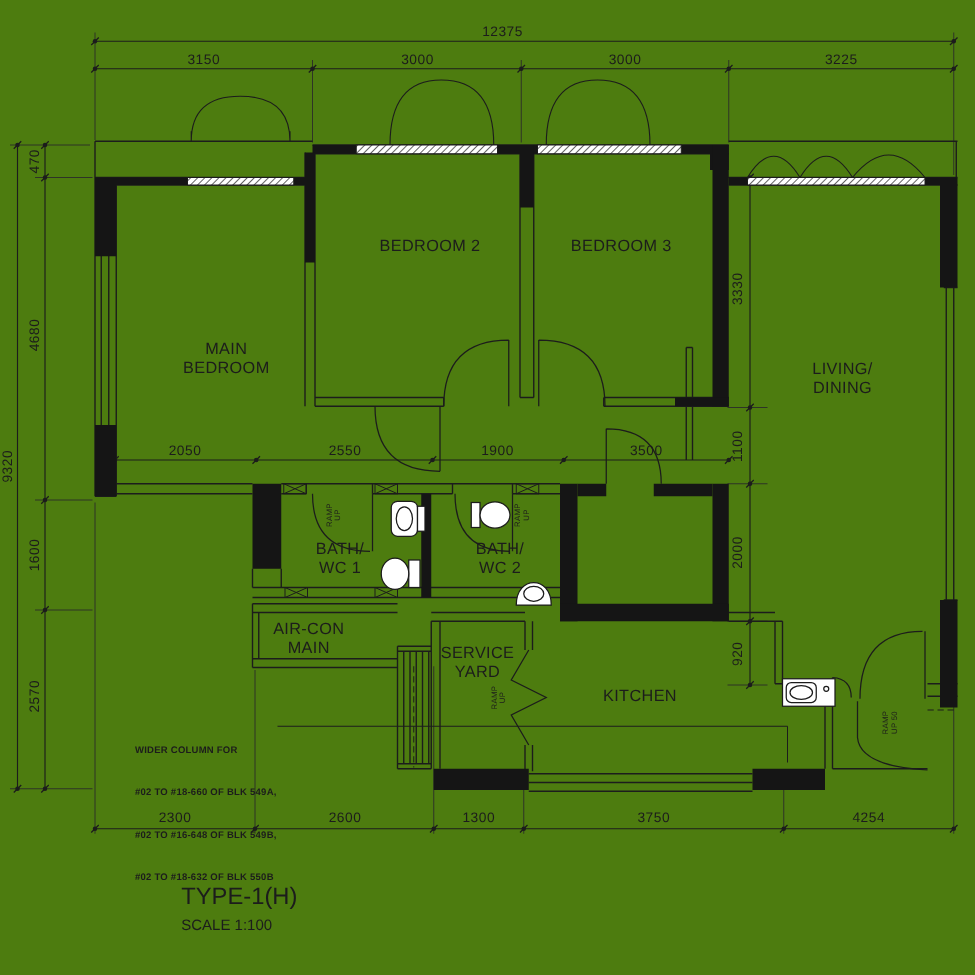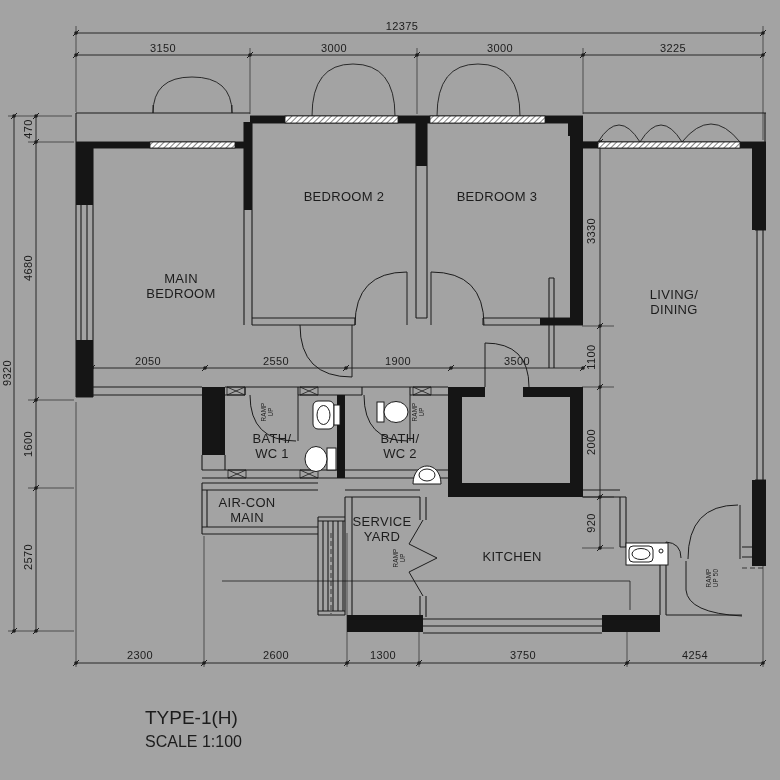--- a/index.html
+++ b/index.html
@@ -1,29 +1,29 @@
 <!DOCTYPE html>
 <html><head>
 <meta charset="utf-8">
 <style>
   html,body{margin:0;padding:0;background:#fff;}
-  #plan{position:relative;width:780px;height:780px;background:#a3a3a3;overflow:hidden;
+  #plan{position:relative;width:780px;height:780px;background:#4d7c0f;overflow:hidden;
         font-family:"Liberation Sans",sans-serif;color:#1c1c1c;}
   #drawing{position:absolute;left:0;top:0;}
   .txt{position:absolute;transform:translate(-50%,-50%);white-space:pre-line;
        text-align:center;line-height:1.12;color:#1c1c1c;}
   .room{font-size:13px;letter-spacing:.3px;}
   .dim{font-size:11px;letter-spacing:.4px;}
   .rot{transform:translate(-50%,-50%) rotate(-90deg);}
   .tiny{font-size:6.3px;line-height:1.05;letter-spacing:.2px;}
   .note{position:absolute;left:108px;top:571px;font-size:7.6px;font-weight:bold;
         line-height:11.4px;letter-spacing:.2px;white-space:pre;}
   .title1{position:absolute;left:145px;top:676px;font-size:26px;letter-spacing:.5px;}
   .title2{position:absolute;left:145px;top:707px;font-size:19px;}
-  .title3{position:absolute;left:145px;top:733px;font-size:16px;}
+  .title3{position:absolute;left:145px;top:733px;font-size:12px;}
 </style>
 </head>
 <body>
 
 <div id="plan">
 
 <svg id="drawing" width="780" height="780" viewBox="0 0 780 780">
   <defs>
     <pattern id="hatch" width="4" height="4" patternUnits="userSpaceOnUse" patternTransform="rotate(45)">
       <rect width="4" height="4" fill="#fff"></rect>
@@ -247,17 +247,23 @@
 
 <div class="txt tiny rot" style="left:268px;top:412px">RAMP
 UP</div>
 <div class="txt tiny rot" style="left:419px;top:412px">RAMP
 UP</div>
 <div class="txt tiny rot" style="left:400px;top:558px">RAMP
 UP</div>
 <div class="txt tiny rot" style="left:713px;top:578px">RAMP
 UP 50</div>
 
+<div class="note">
+  <div>WIDER COLUMN FOR</div>
+  <div>#02 TO #18-660 OF BLK 549A,</div>
+  <div>#02 TO #16-648 OF BLK 549B,</div>
+  <div>#02 TO #18-632 OF BLK 550B</div>
+</div>
 
 <div class="title2">TYPE-1(H)</div>
 <div class="title3">SCALE 1:100</div>
 
 </div>
 
 </body></html>

